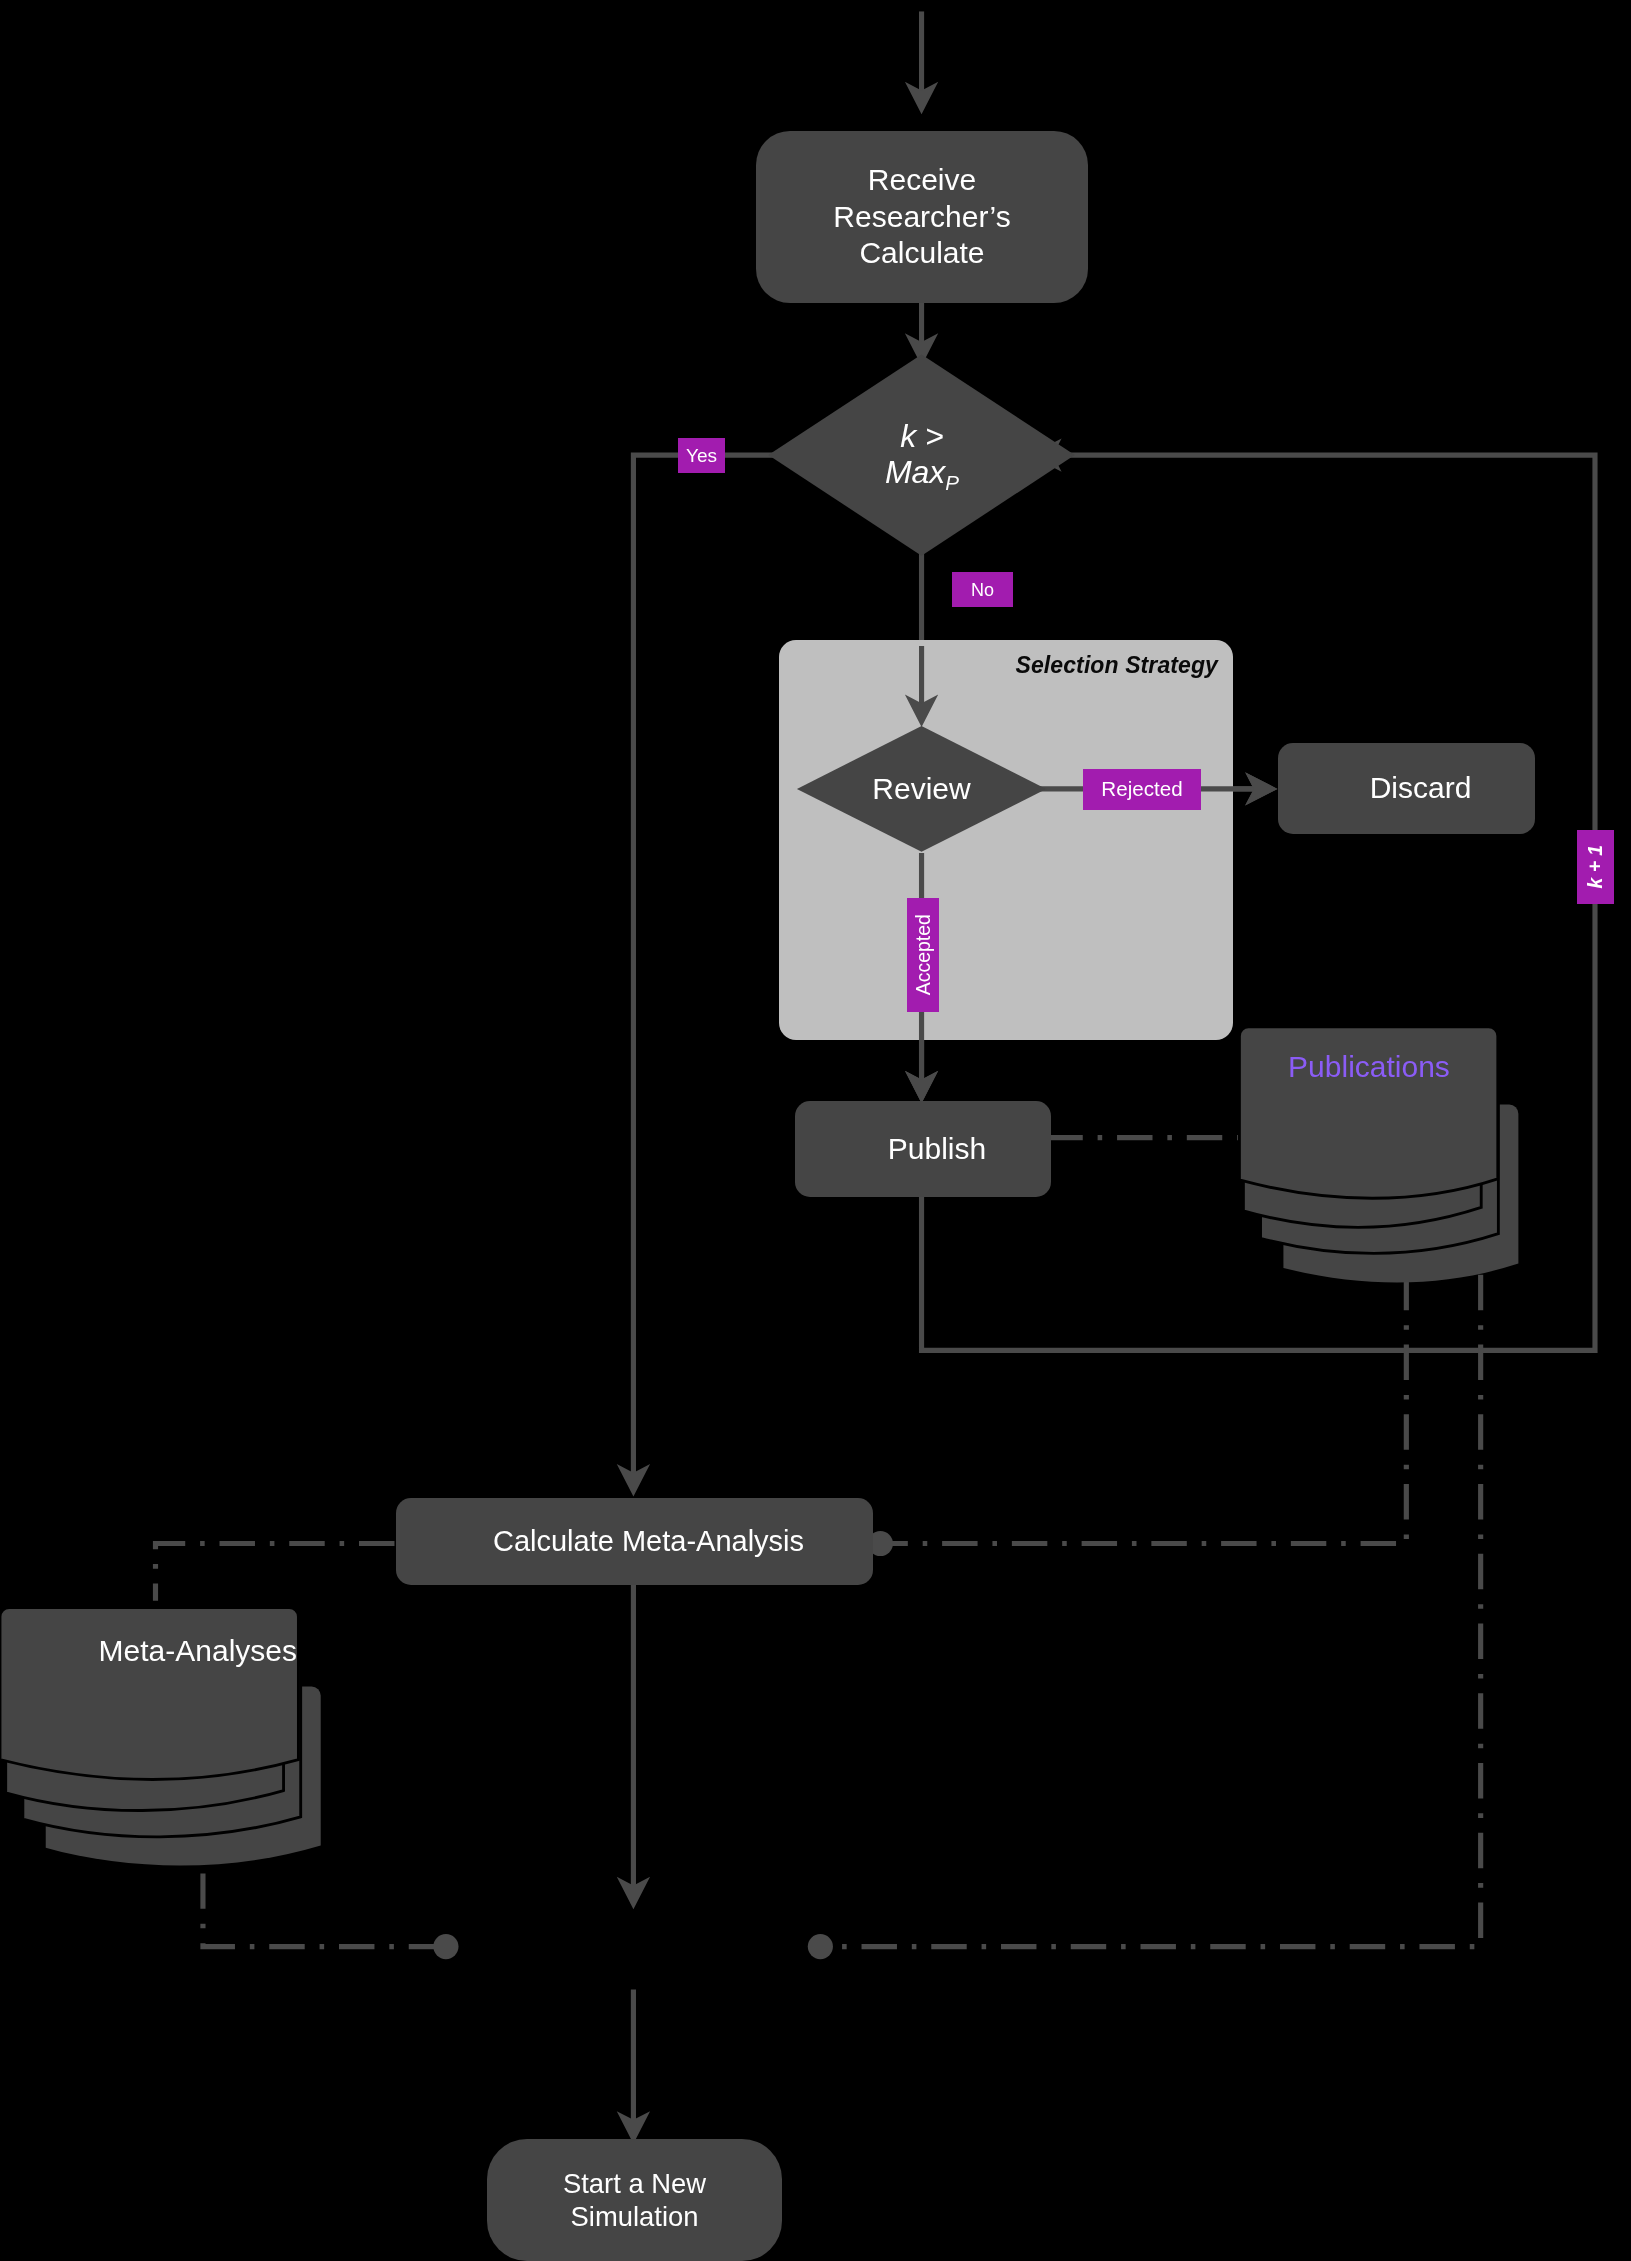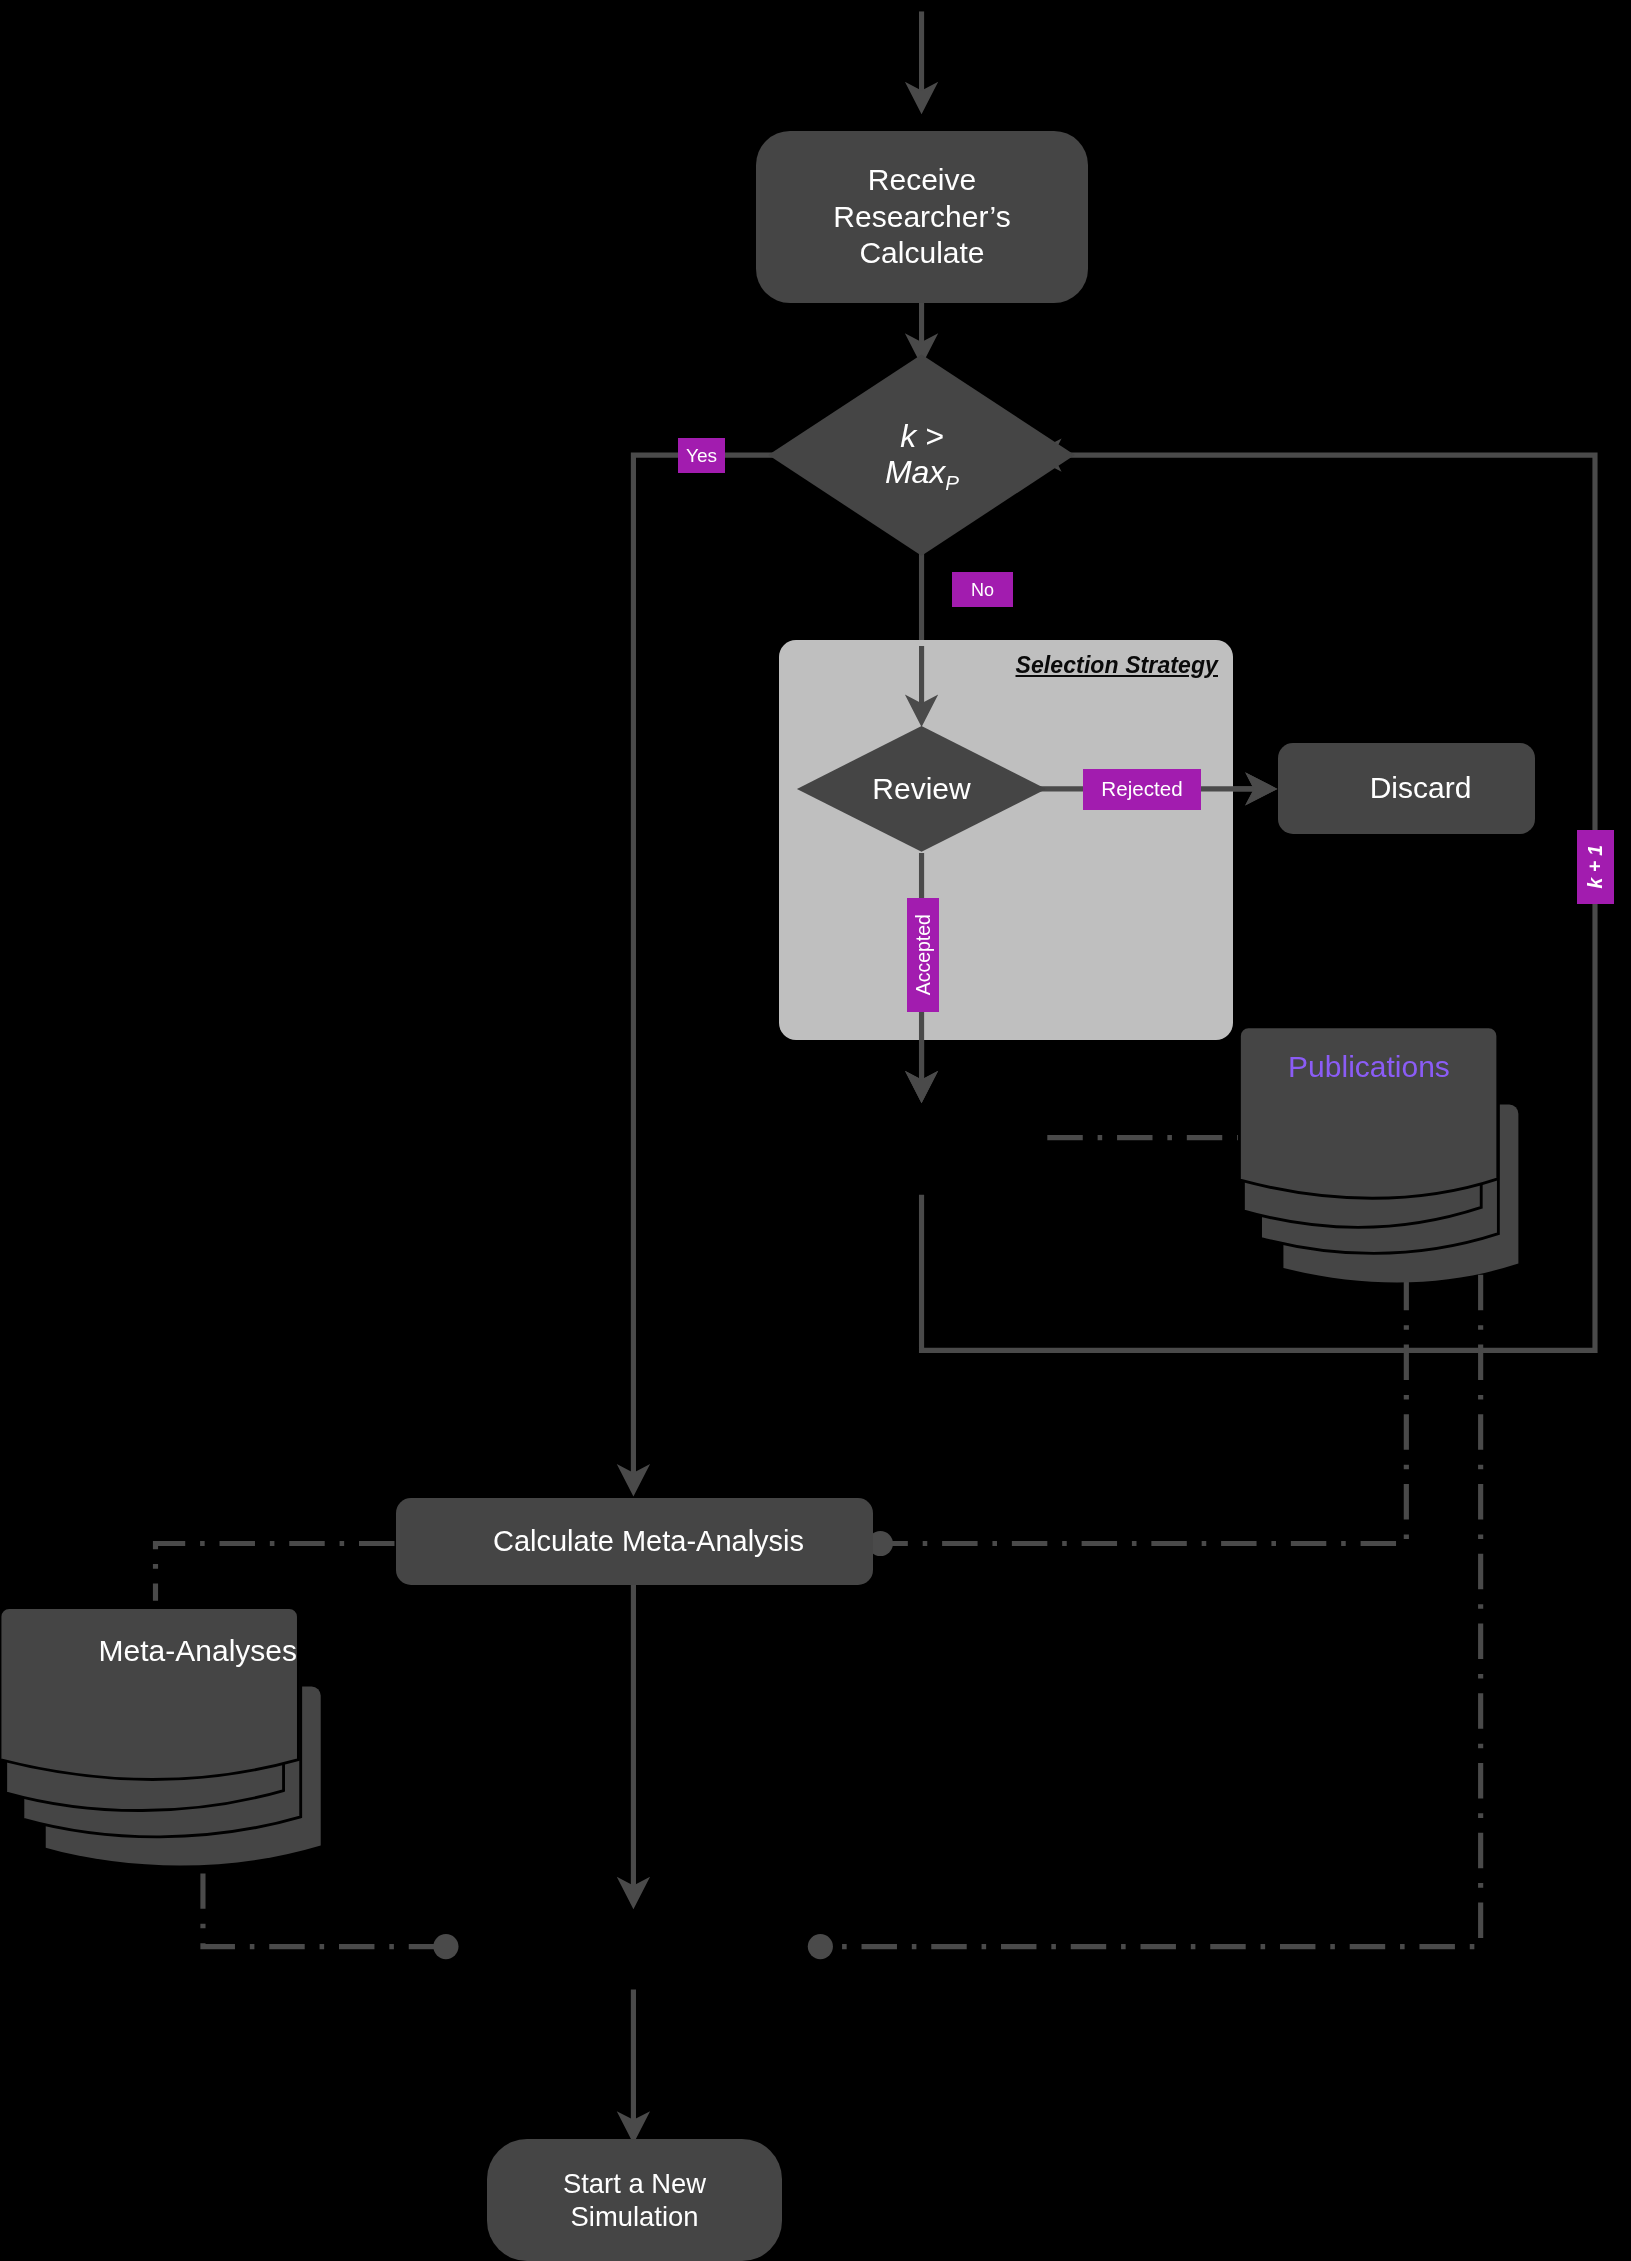--- a/index.html
+++ b/index.html
@@ -98,21 +98,21 @@
                v250 c-172 48 -350 44 -522 0 z" fill="#454545" stroke="#000" stroke-width="5"></path>
     </g>
 
     <g fill="#454545">
       <polygon points="1612,620 1880,796 1612,972 1344,796"></polygon>
       <polygon points="1612,1270 1830,1380 1612,1490 1394,1380"></polygon>
     </g>
   </svg>
 
   <div class="node rounded" style="left:779px;top:640px;width:454px;height:400px;background:#bfbfbf;border-radius:17px;"></div>
-  <div class="group-title" style="left:972px;top:652px;width:246px;text-align:right;text-decoration:underline;">Selection Strategy</div>
+  <div class="group-title" style="left:972px;top:652px;width:246px;text-align:right;">Selection Strategy</div>
 
   <svg class="layer" viewBox="0 0 2853 3955" xmlns="http://www.w3.org/2000/svg">
     <defs>
       <marker id="arrow2" viewBox="0 0 12 12" refX="9.2" refY="6" markerWidth="7.2" markerHeight="7.2" orient="auto-start-reverse">
         <path d="M0.5 0.6 L11 6 L0.5 11.4 L3.3 6 Z" fill="#4a4a4a"></path>
       </marker>
     </defs>
     <g stroke="#4a4a4a" fill="none" stroke-width="9">
       <path d="M1612 1130 L1612 1262" marker-end="url(#arrow2)"></path>
       <path d="M1762 1380 L2225 1380" marker-end="url(#arrow2)"></path>
@@ -145,20 +145,23 @@
   <div class="edge-label" style="left:1083px;top:769px;width:118px;height:41px;font-size:20.6px;">Rejected</div>
 
   <div class="edge-label" style="left:907px;top:898px;width:32px;height:114px;font-size:19.4px;">
     <span class="vrot">Accepted</span>
   </div>
 
   <div class="node rounded" style="left:1278px;top:743px;width:257px;height:91px;font-size:30px;">
     <span>Discard</span>
   </div>
 
+  <div class="node rounded" style="left:795px;top:1101px;width:256px;height:96px;font-size:30px;">
+    <span>Publish</span>
+  </div>
 
   <div style="position:absolute;left:1240px;top:1027px;width:258px;height:80px;
               display:flex;align-items:center;justify-content:center;color:#8b5cf6;font-size:30px;">
     <span>Publications</span>
   </div>
 
   <div class="edge-label" style="left:1577px;top:830px;width:37px;height:74px;font-size:19.4px;">
     <span class="vrot" style="font-style:italic;font-weight:bold;">k + 1</span>
   </div>
 

